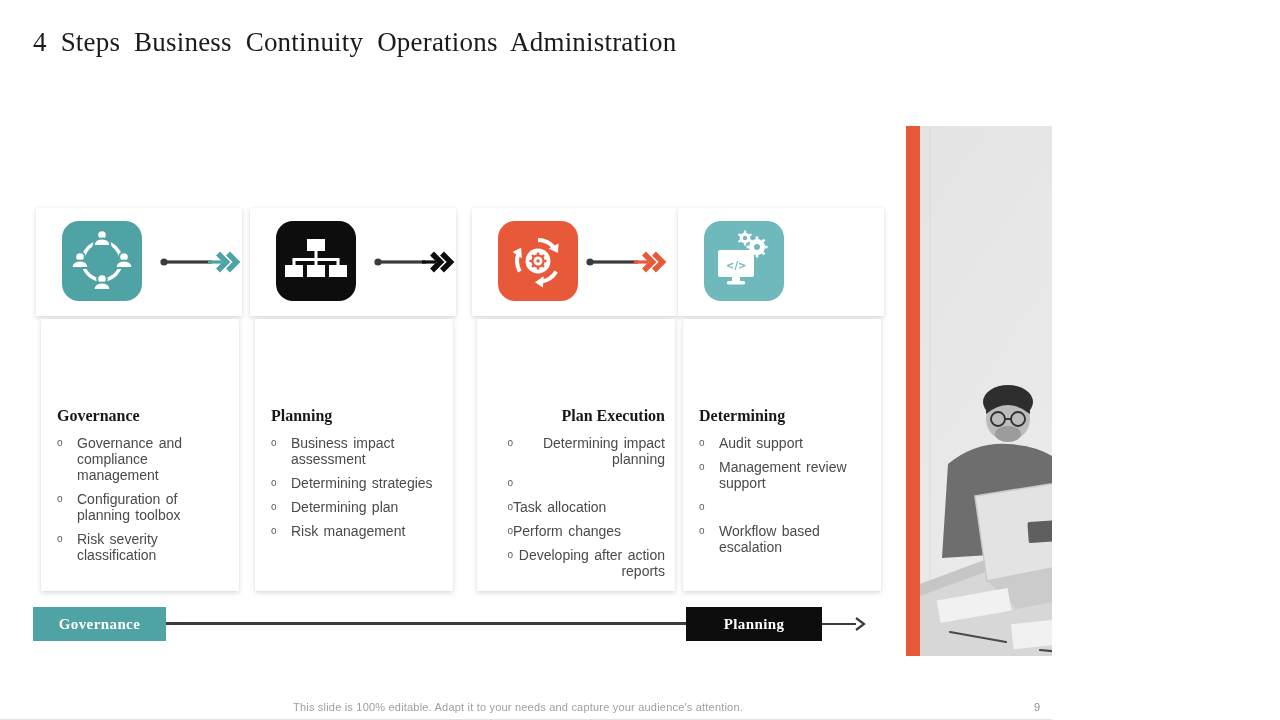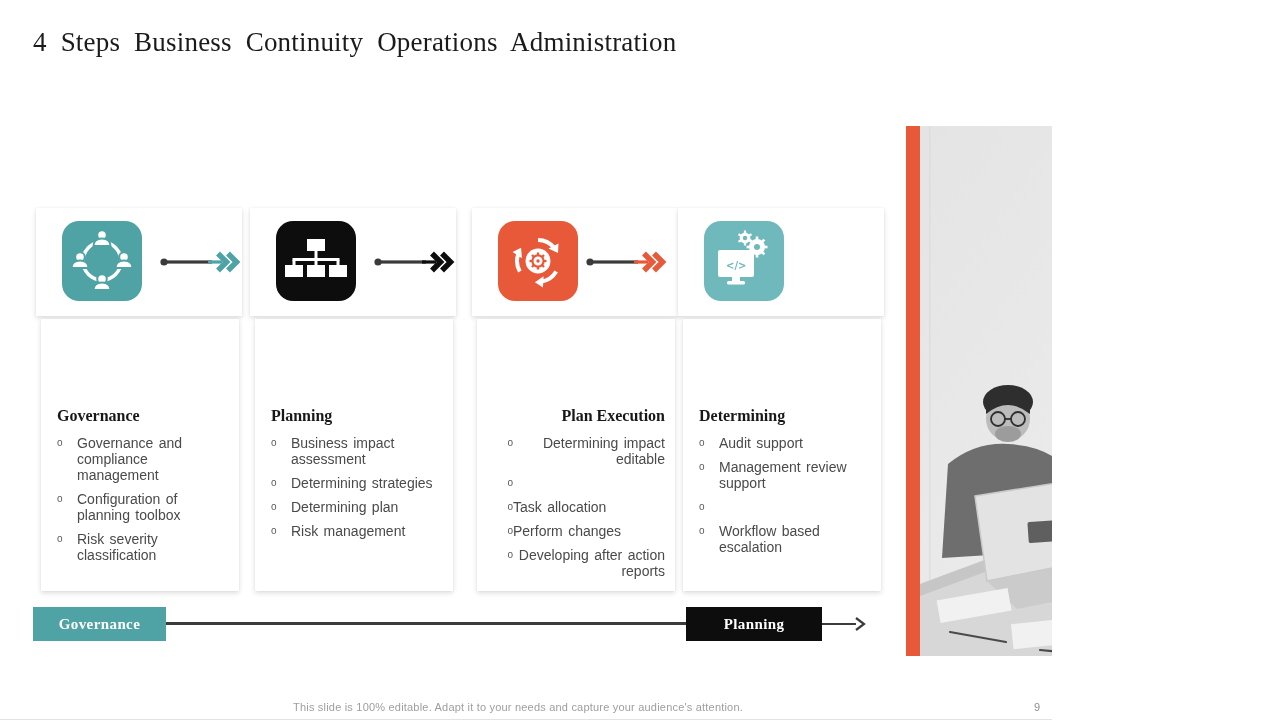--- a/index.html
+++ b/index.html
@@ -190,21 +190,21 @@
           </g>
           <circle cx="40" cy="40" r="5.6" fill="none" stroke="#E8593A" stroke-width="2.2"></circle>
           <circle cx="40" cy="40" r="1.7" fill="#E8593A"></circle>
         </svg>
       </div>
       <div class="text-card">
         <h3>Plan Execution</h3>
         <ul>
           <li>
               <span class="blt">o</span>
-              <span class="itm">Determining impact editable</span>
+              <span class="itm">Determining impact planning</span>
             </li>
           <li>
               <span class="blt">o</span>
             </li>
           <li>
               <span class="blt">o</span>
               <span class="itm">Task allocation</span>
             </li>
           <li>
               <span class="blt">o</span>

